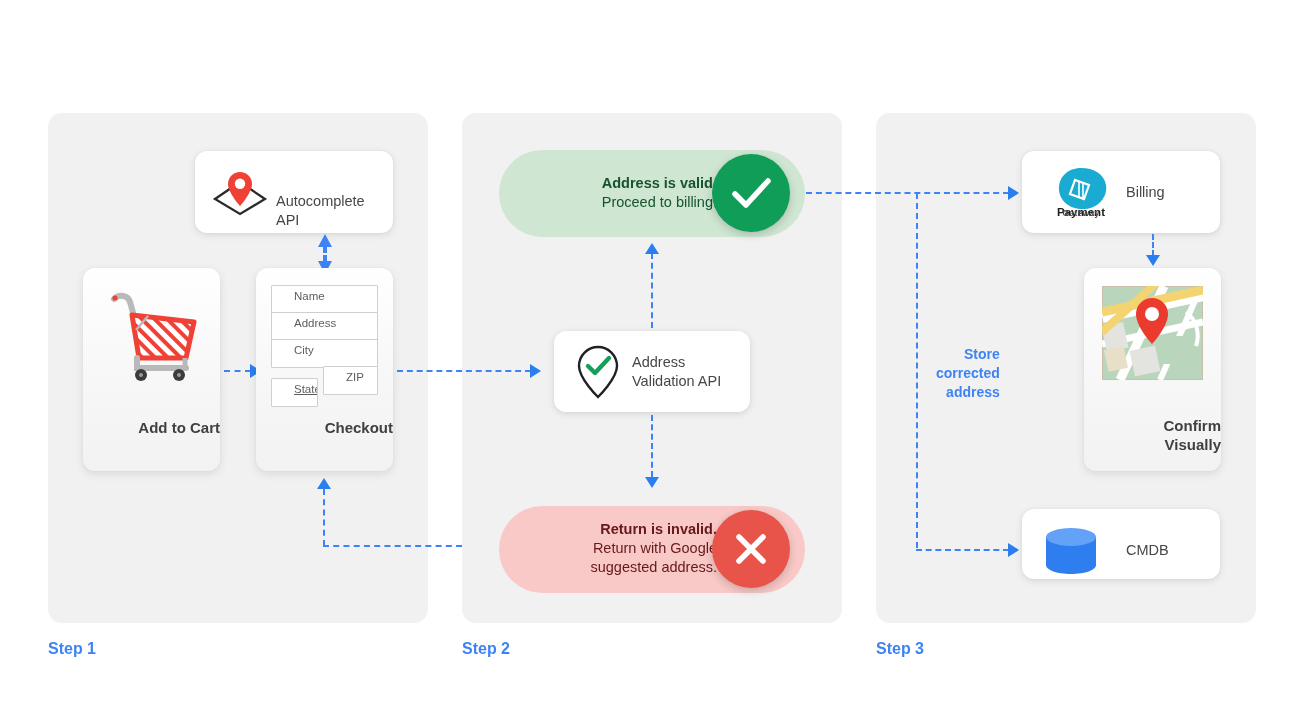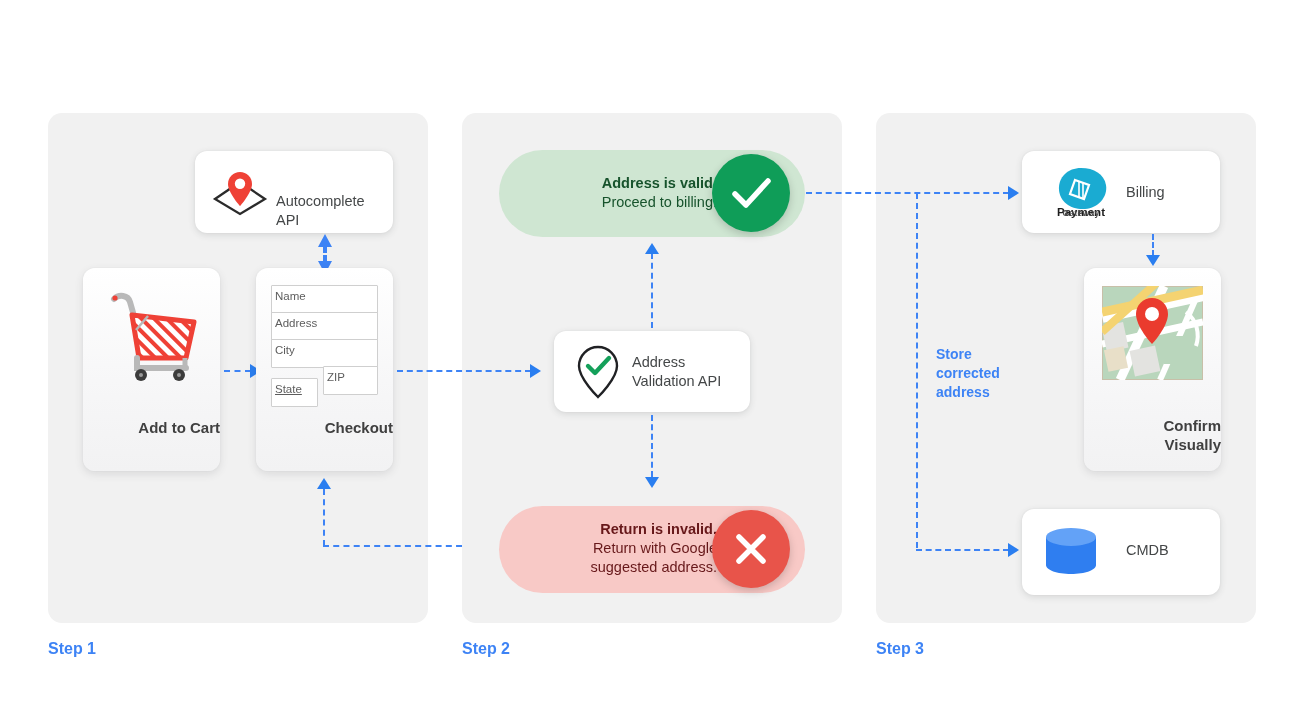--- a/index.html
+++ b/index.html
@@ -55,21 +55,21 @@
   }
 
   
   .field {
     position: absolute;
     border: 1px solid #cfcfcf;
     background: #ffffff;
     border-radius: 1px;
     font-size: 11.5px;
     color: #5d5d5d;
-    padding-left: 3px;
+    padding-left: 22px;
     line-height: 20px;
     height: 29px;
     overflow: hidden;
     white-space: nowrap;
   }
 
   
   .pill {
     position: absolute;
     border-radius: 48px;
@@ -239,21 +239,21 @@
   <div class="panel" style="left:876px; top:113px; width:380px; height:510px;"></div>
   <div class="step-label" style="left:876px; top:640px;">Step 3</div>
 
   <div class="dash-h" style="left:806px; top:192px; width:203px;"></div>
   <div class="arrow arrow-r" style="left:1008px; top:186px;"></div>
 
   <div class="dash-v" style="left:916px; top:193px; height:355px;"></div>
   <div class="dash-h" style="left:916px; top:549px; width:93px;"></div>
   <div class="arrow arrow-r" style="left:1008px; top:543px;"></div>
 
-  <div class="note" style="left:936px; top:345px;">
+  <div class="note" style="left:936px; top:345px;text-align:right;">
     <span>Store</span><br>
     <span>corrected</span><br>
     <span>address</span>
   </div>
 
   <div class="card" style="left:1022px; top:151px; width:198px; height:82px;">
     <span style="position:absolute; left:22px; top:13px;">
       <svg width="74" height="58" viewBox="0 0 74 58">
         <path d="M37 4 C50 4 60 10 62 21 C64 33 54 44 41 45 C27 46 16 38 15 26 C14 13 24 4 37 4 Z" fill="#1aabd2"></path>
         <path d="M31 16 L45 21 L40 35 L26 30 Z" fill="none" stroke="#ffffff" stroke-width="2.2"></path>
@@ -288,21 +288,21 @@
         <path d="M50 12 C41 12 34 19 34 28 C34 41 50 58 50 58 C50 58 66 41 66 28 C66 19 59 12 50 12 Z" fill="#ea3b2e"></path>
         <circle cx="50" cy="28" r="7" fill="#ffffff"></circle>
       </svg>
     </span>
     <div class="card-caption" style="top:148px;">
       <span>Confirm</span><br>
       <span>Visually</span>
     </div>
   </div>
 
-  <div class="card" style="left:1022px; top:509px; width:198px; height:86px;">
+  <div class="card" style="left:1022px; top:509px; width:198px; height:70px;">
     <span style="position:absolute; left:20px; top:17px;">
       <svg width="58" height="50" viewBox="0 0 58 50">
         <path d="M4 11 L4 39 C4 44 15 48 29 48 C43 48 54 44 54 39 L54 11 Z" fill="#2f7ef0"></path>
         <ellipse cx="29" cy="11" rx="25" ry="9" fill="#63a2f7"></ellipse>
       </svg>
     </span>
     <div class="card-text" style="left:104px; top:32px;">CMDB</div>
   </div>
 
 </div>

